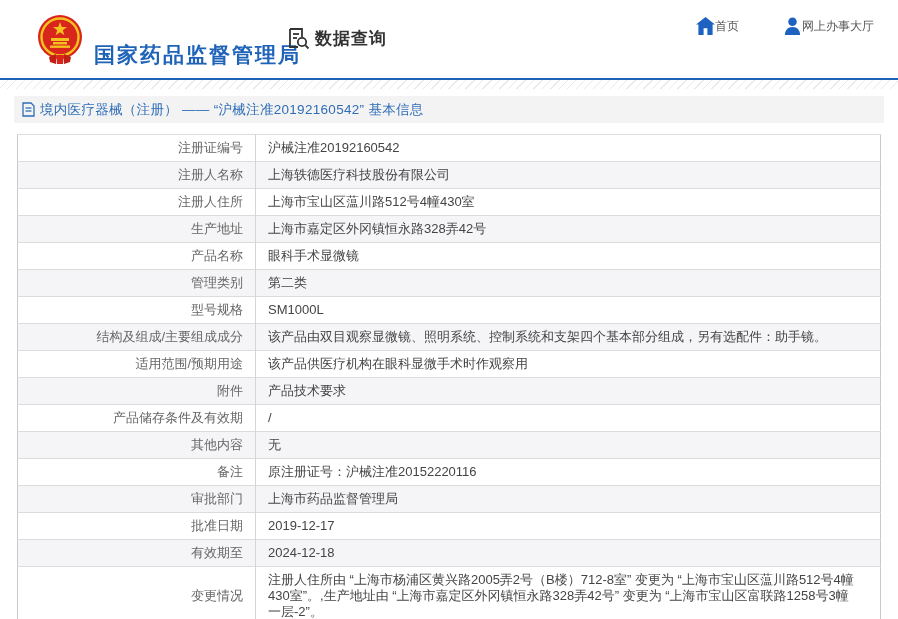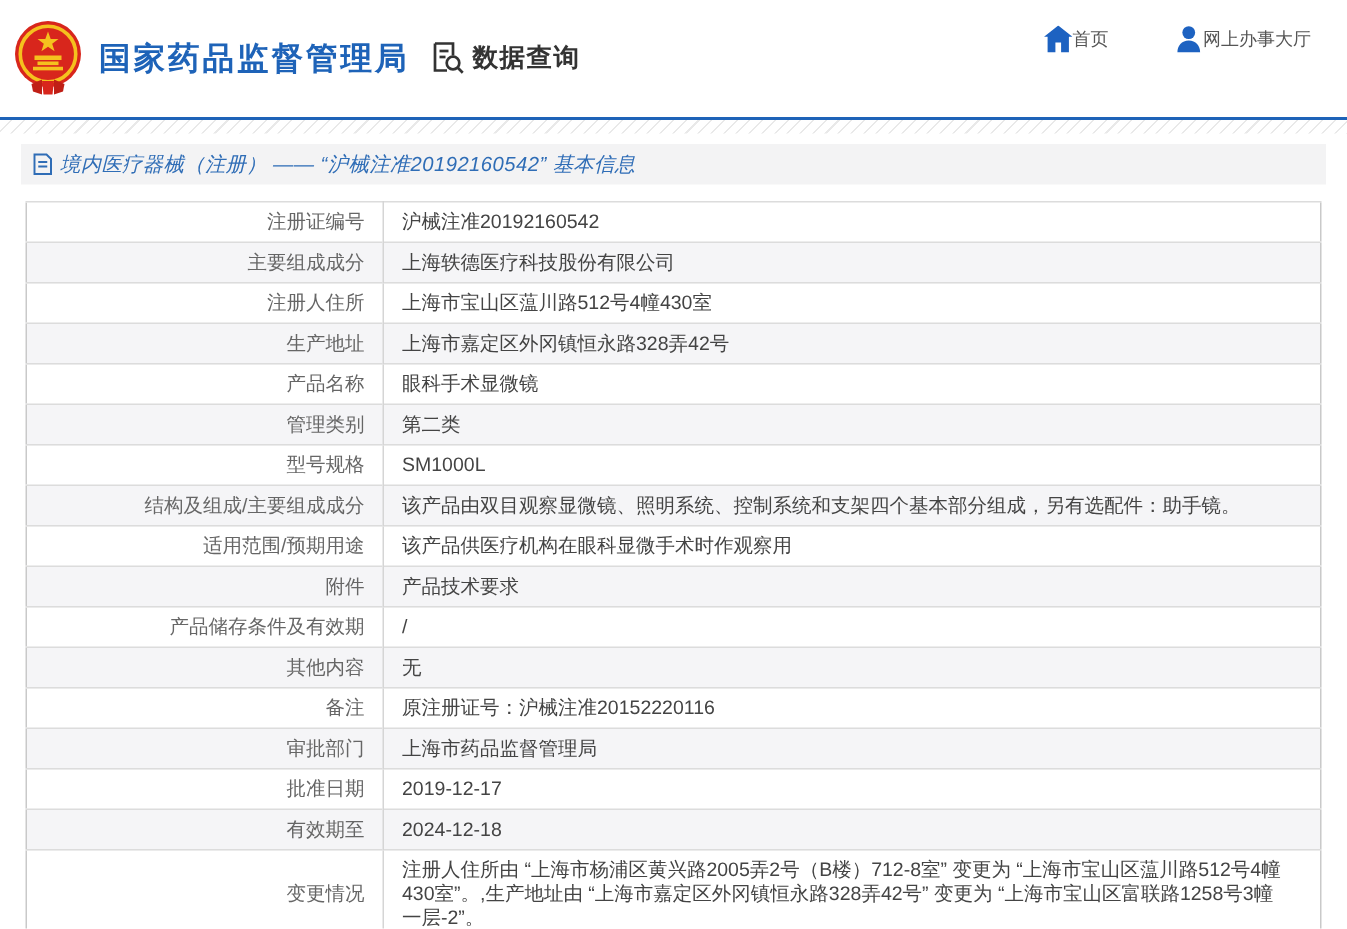--- a/index.html
+++ b/index.html
@@ -1,37 +1,37 @@
 <!DOCTYPE html>
 <html><head>
 <meta charset="utf-8">
 <style>
   * { margin:0; padding:0; box-sizing:border-box; }
   html,body { width:898px; height:619px; overflow:hidden; background:#fff;
     font-family:"Liberation Sans","DejaVu Sans",sans-serif; }
 
   
   .header { position:relative; height:78px; background:#fff; }
-  .logo-link { position:absolute; left:8px; top:12px; width:310px; height:56px; display:flex; align-items:center; cursor:pointer; }
+  .logo-link { position:absolute; left:36px; top:12px; width:310px; height:56px; display:flex; align-items:flex-end; cursor:pointer; }
   .emblem { width:48px; height:54px; flex:0 0 48px; }
   .titles { margin-left:10px; }
   .title-cn { font-size:21px; font-weight:bold; color:#1e63b8; letter-spacing:2px; line-height:26px; }
   .title-en { font-size:10px; color:#2a6db8; margin-top:3px; letter-spacing:.2px; }
   .dataquery { position:absolute; left:286px; top:26px; display:flex; align-items:center; gap:5px; cursor:pointer; }
   .dataquery span { font-size:17px; color:#333; font-weight:600; letter-spacing:1px; }
   .topnav { position:absolute; right:24px; top:17px; display:flex; gap:44px; }
   .topnav .nav-item { display:flex; align-items:center; gap:0; cursor:pointer; }
   .topnav .nav-item span { font-size:12px; color:#555; white-space:nowrap; }
 
   .blue-line { height:2px; background:#1e63b8; }
   .hatch { height:9px; background:repeating-linear-gradient(135deg,#ffffff 0 5px,#e9e9e9 5px 6px); }
 
   
   .breadcrumb { margin:7px 14px 0 14px; background:#f3f3f4; height:27px;
-    display:flex; align-items:center; padding:0 8px; gap:5px;font-style:italic; }
+    display:flex; align-items:center; padding:0 8px; gap:5px; }
   .breadcrumb .crumb-text { font-size:13.5px; color:#2f6db6; letter-spacing:.3px; }
 
   
   .info-table { margin:11px 17px 0 17px; width:864px; border-collapse:collapse;
     border:1px solid #c9c9c9; font-size:13px; }
   .info-table tr:nth-child(even) { background:#f5f5f7; }
   .info-table td { border-top:1px solid #dcdcdc; vertical-align:middle; }
   td.lbl { width:238px; text-align:right; padding:5px 12px 5px 6px; color:#666;
     border-right:1px solid #d5d5d5; line-height:16px; }
   td.val { padding:5px 24px 5px 12px; color:#444; line-height:16px; }
@@ -110,21 +110,21 @@
   <span class="crumb-text">境内医疗器械（注册） —— “沪械注准20192160542” 基本信息</span>
 </div>
 
 <table class="info-table">
   <tbody>
       <tr>
     <td class="lbl">注册证编号</td>
     <td class="val">沪械注准20192160542</td>
   </tr>
   <tr>
-    <td class="lbl">主要组成成分</td>
+    <td class="lbl">注册人名称</td>
     <td class="val">上海轶德医疗科技股份有限公司</td>
   </tr>
   <tr>
     <td class="lbl">注册人住所</td>
     <td class="val">上海市宝山区蕰川路512号4幢430室</td>
   </tr>
   <tr>
     <td class="lbl">生产地址</td>
     <td class="val">上海市嘉定区外冈镇恒永路328弄42号</td>
   </tr>

